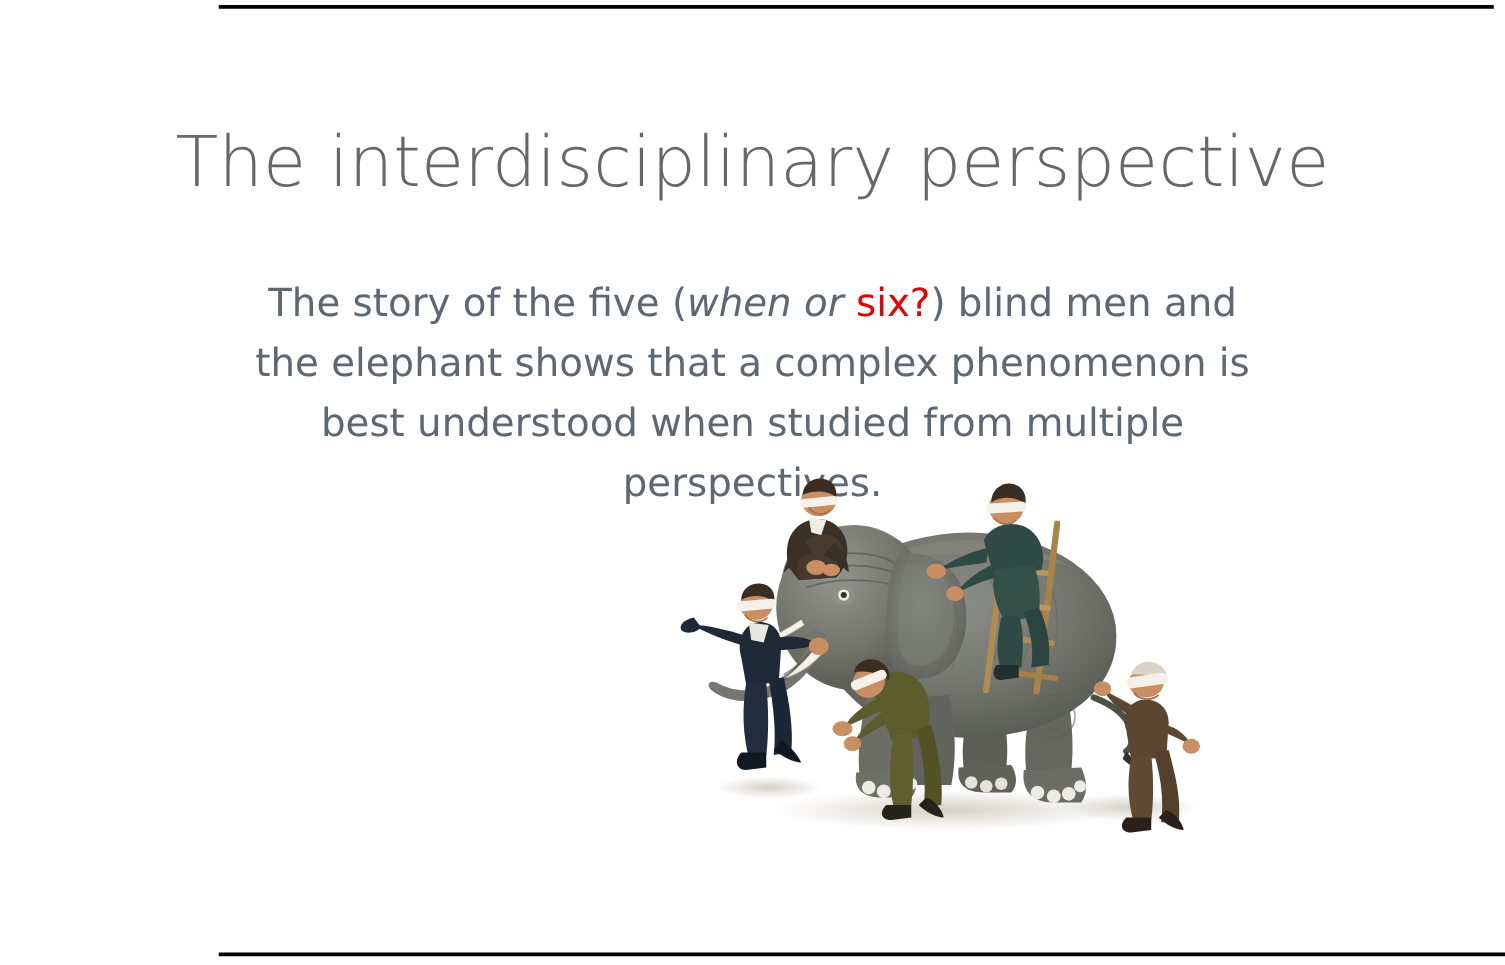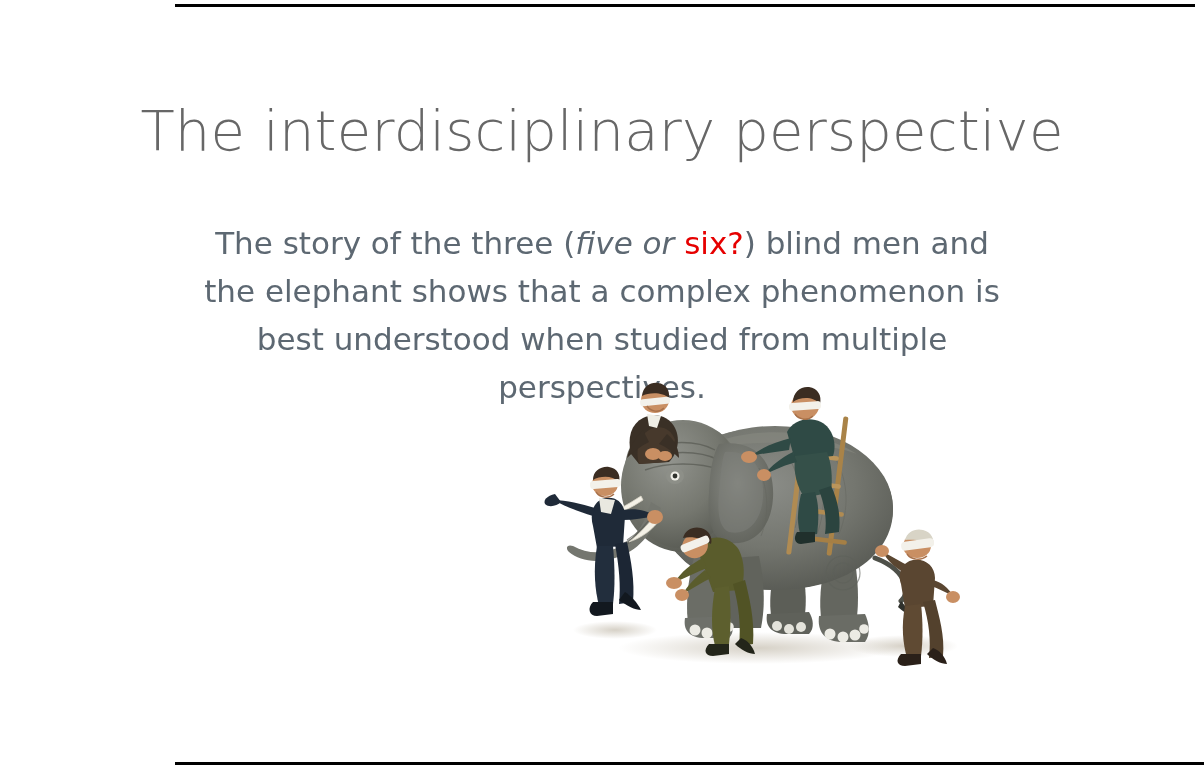--- a/index.html
+++ b/index.html
@@ -91,21 +91,21 @@
 </style>
 </head>
 <body>
 
 <div class="slide">
 
   <div class="rule-top"></div>
 
   <h1 class="title">The interdisciplinary perspective</h1>
 
-  <p class="body-text"><span>The story of the three (</span><span class="em">five or </span><span class="em-red">six?</span><span>) blind men and the elephant shows that a complex phenomenon is best understood when studied from multiple perspectives.</span></p>
+  <p class="body-text"><span>The story of the five (</span><span class="em">when or </span><span class="em-red">six?</span><span>) blind men and the elephant shows that a complex phenomenon is best understood when studied from multiple perspectives.</span></p>
 
   <div class="illustration">
     <svg viewBox="0 0 450 325" xmlns="http://www.w3.org/2000/svg">
       <defs>
         <radialGradient id="bodyGrad" cx="45%" cy="35%" r="70%">
           <stop offset="0%" stop-color="#8b8d88"></stop>
           <stop offset="55%" stop-color="#74766f"></stop>
           <stop offset="100%" stop-color="#565852"></stop>
         </radialGradient>
         <radialGradient id="headGrad" cx="40%" cy="30%" r="75%">

